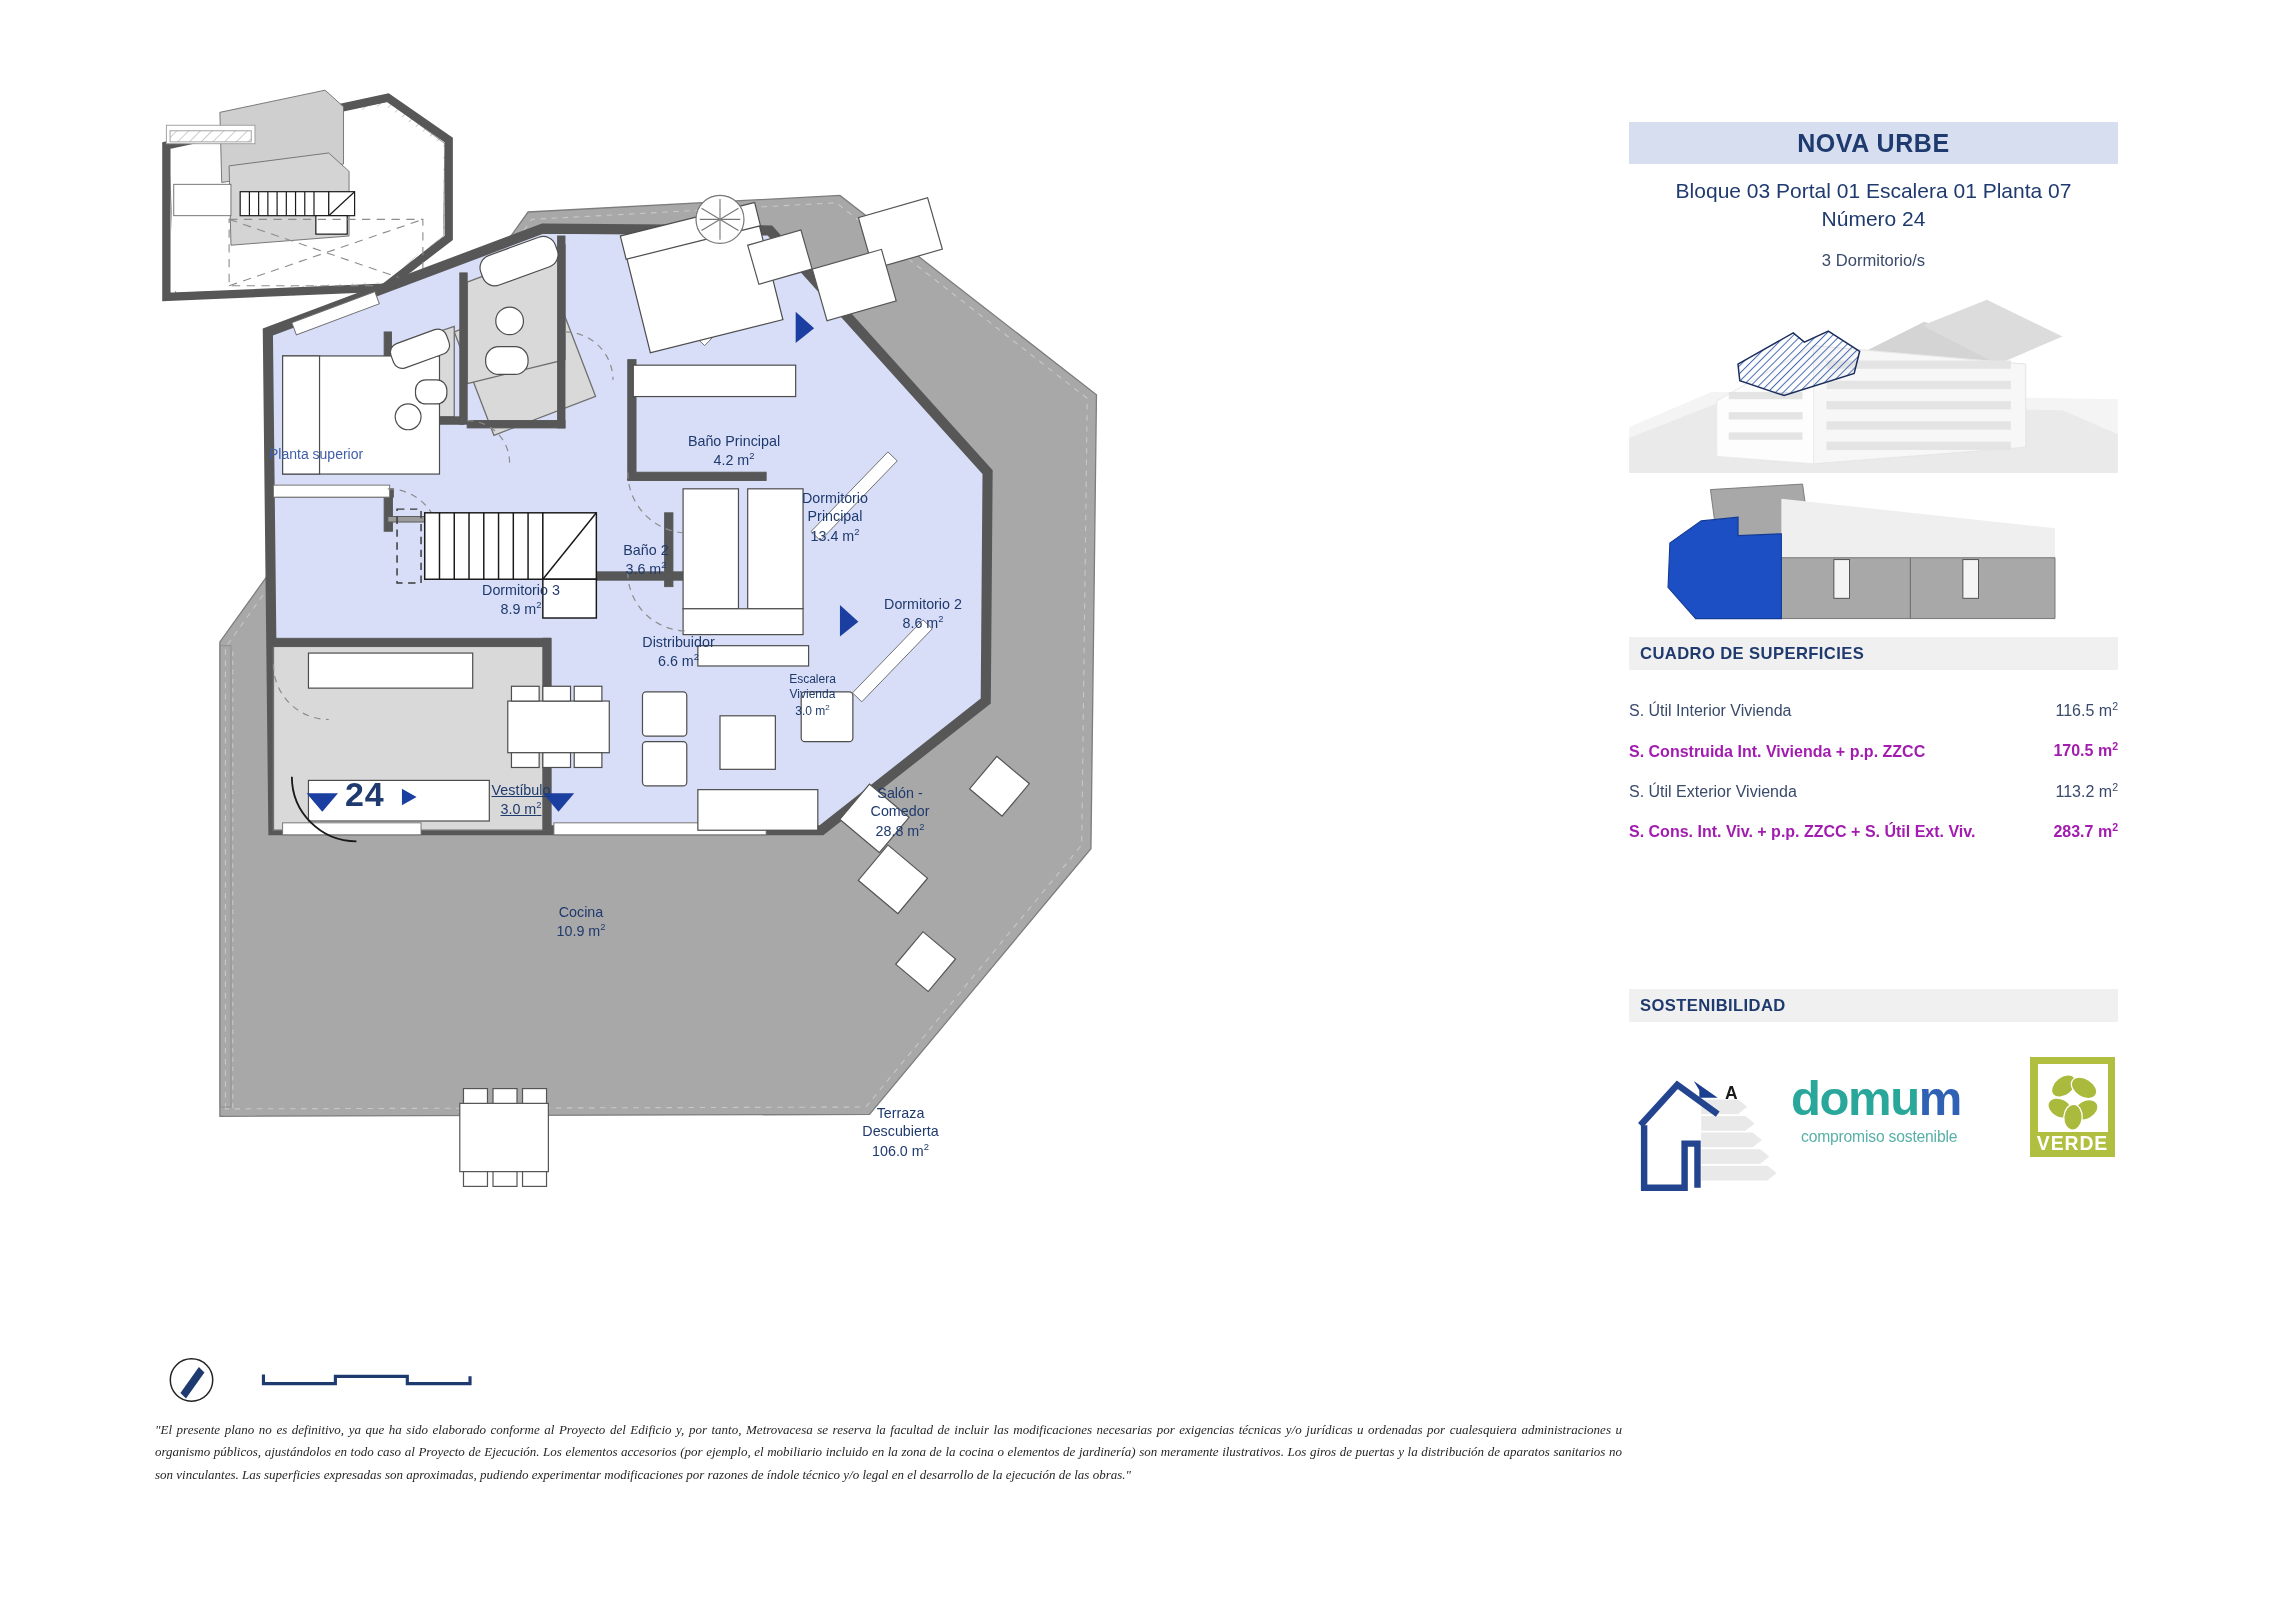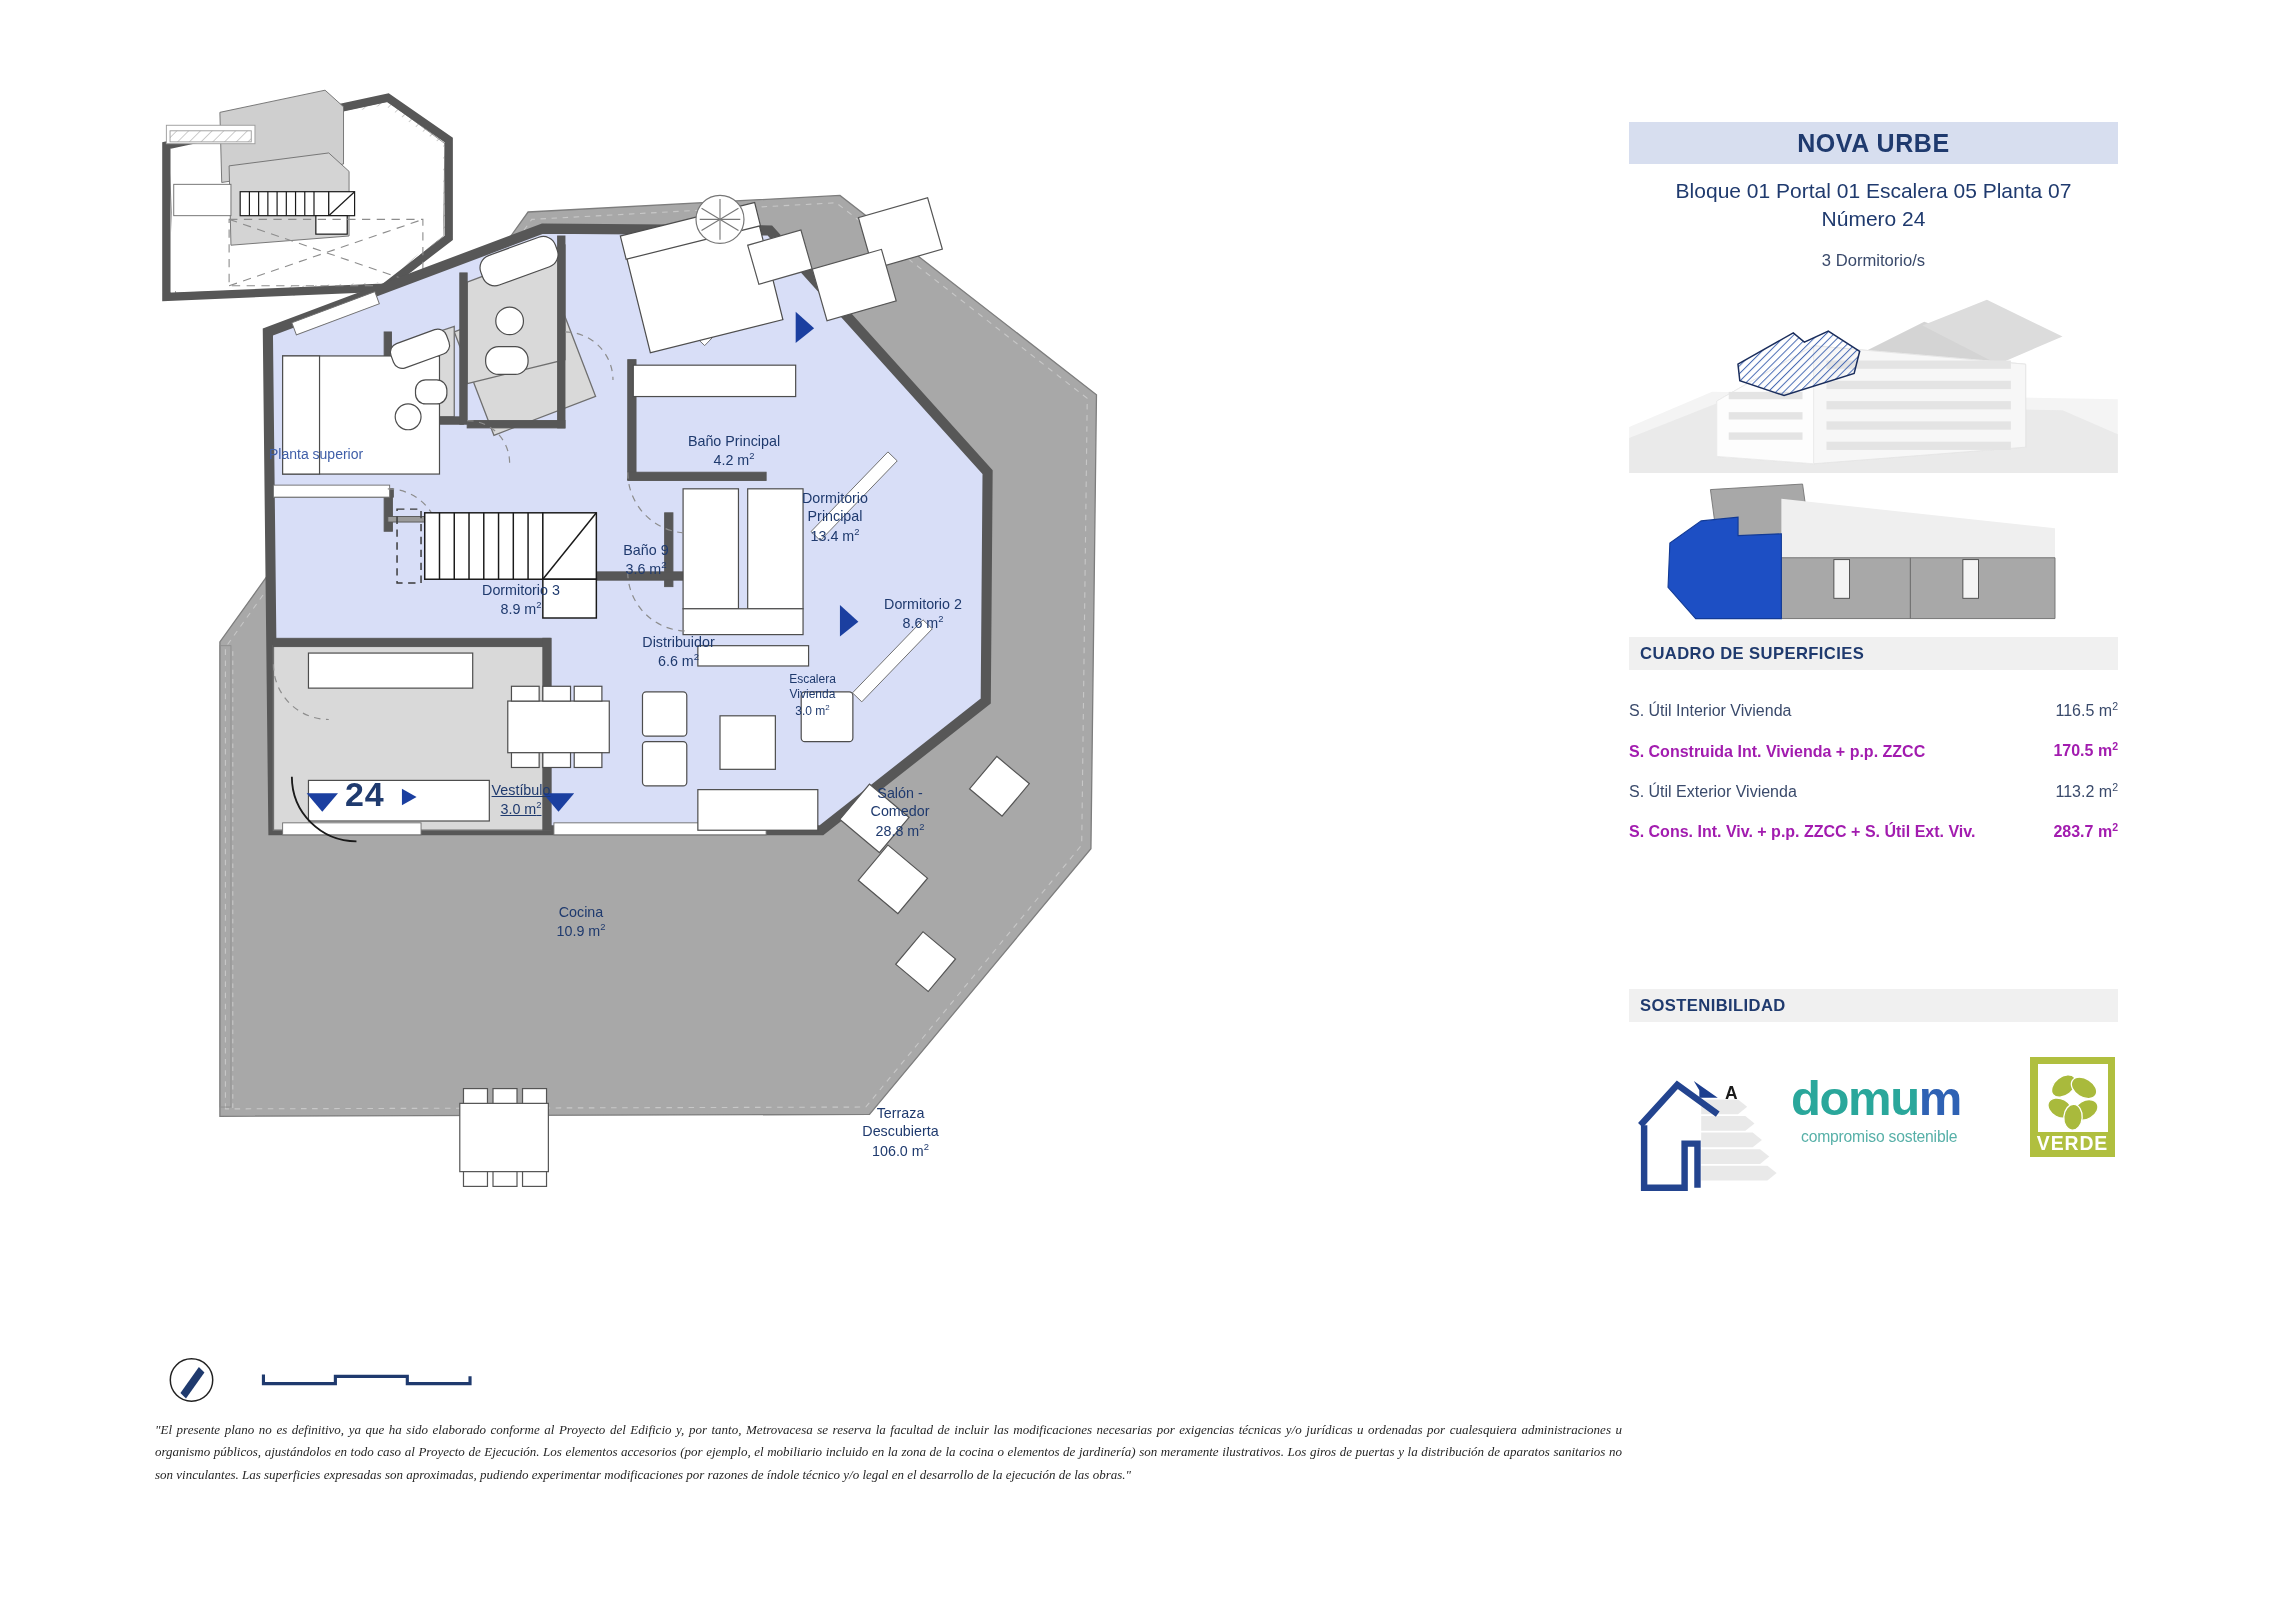--- a/index.html
+++ b/index.html
@@ -277,21 +277,21 @@
   </div>
 
   <div class="plantasup">Planta superior</div>
 
   <div id="room-labels">
       <div class="rlabel" style="left: 734px; top: 432px; width: 166px; margin-left: -83px; font-size: 14.3px;">
         <span class="n">Baño Principal</span>
         <span class="a">4.2 m<sup>2</sup></span>
       </div>
       <div class="rlabel" style="left: 646px; top: 541px; width: 120px; margin-left: -60px; font-size: 14.3px;">
-        <span class="n">Baño 9</span>
+        <span class="n">Baño 2</span>
         <span class="a">3.6 m<sup>2</sup></span>
       </div>
       <div class="rlabel" style="left: 521px; top: 581px; width: 166px; margin-left: -83px; font-size: 14.3px;">
         <span class="n">Dormitorio 3</span>
         <span class="a">8.9 m<sup>2</sup></span>
       </div>
       <div class="rlabel" style="left: 835px; top: 489px; width: 148px; margin-left: -74px; font-size: 14.3px;">
         <span class="n">Dormitorio<br>Principal</span>
         <span class="a">13.4 m<sup>2</sup></span>
       </div>
@@ -336,21 +336,21 @@
   </svg>
 
   <div class="disc">"El presente plano no es definitivo, ya que ha sido elaborado conforme al Proyecto del Edificio y, por tanto, Metrovacesa se reserva la facultad de incluir las modificaciones necesarias por exigencias técnicas y/o jurídicas u ordenadas por cualesquiera administraciones u organismo públicos, ajustándolos en todo caso al Proyecto de Ejecución. Los elementos accesorios (por ejemplo, el mobiliario incluido en la zona de la cocina o elementos de jardinería) son meramente ilustrativos. Los giros de puertas y la distribución de aparatos sanitarios no son vinculantes. Las superficies expresadas son aproximadas, pudiendo experimentar modificaciones por razones de índole técnico y/o legal en el desarrollo de la ejecución de las obras."</div>
 
   <div class="rpanel">
 
     <div class="band">
       <span class="t">NOVA URBE</span>
     </div>
     <div class="sub">
-      <div class="l1">Bloque 01 Portal 01 Escalera 05 Planta 07</div>
+      <div class="l1">Bloque 03 Portal 01 Escalera 01 Planta 07</div>
       <div class="l2">Número 24</div>
       <div class="l3">3 Dormitorio/s</div>
     </div>
 
     <div class="locbox">
       <svg width="489" height="201" viewBox="0 0 530 218">
         <defs>
           <pattern id="unithatch" width="6" height="6" patternUnits="userSpaceOnUse" patternTransform="rotate(45)">
             <line x1="0" y1="0" x2="0" y2="6" stroke="#4a6db5" stroke-width="2.2"></line>
           </pattern>

